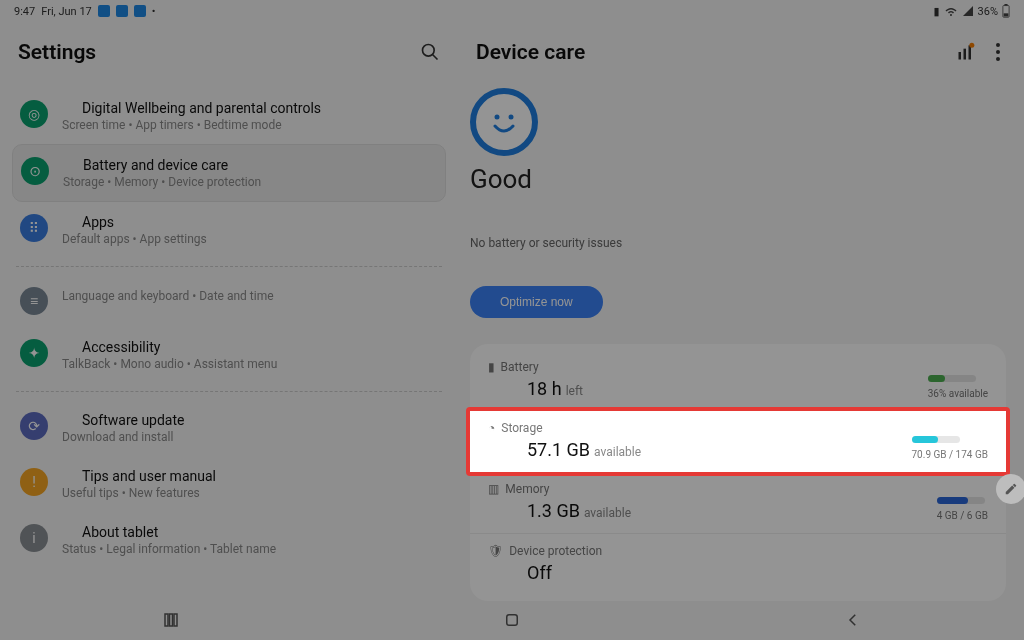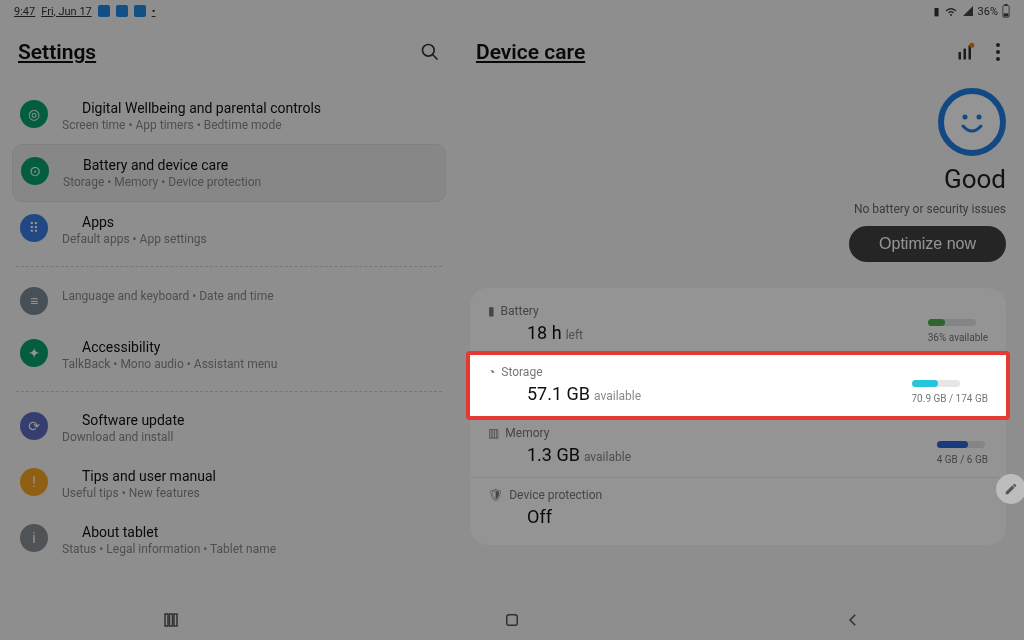--- a/index.html
+++ b/index.html
@@ -2,48 +2,48 @@
 <html><head>
 <meta charset="utf-8">
 <style>
   * { box-sizing: border-box; margin: 0; padding: 0; }
   html, body { width: 1024px; height: 640px; overflow: hidden; font-family: -apple-system, BlinkMacSystemFont, "Segoe UI", Roboto, sans-serif; }
   body { position: relative; background: #f5f5f5; }
   .dim-overlay { position: absolute; inset: 0; background: rgba(0,0,0,0.42); z-index: 50; pointer-events: none; }
 
   
   .statusbar { position: absolute; top: 0; left: 0; right: 0; height: 22px; display: flex; justify-content: space-between; align-items: center; padding: 0 14px; font-size: 11px; color: #333; z-index: 10; }
-  .statusbar .left { display: flex; gap: 6px; align-items: center; text-decoration: underline; }
+  .statusbar .left { display: flex; gap: 6px; align-items: center; }
   .statusbar .right { display: flex; gap: 4px; align-items: center; }
   .statusbar .sicon { width: 12px; height: 12px; background:#1e88e5; border-radius:2px; display:inline-block; }
 
   
   .content { position: absolute; top: 22px; left: 0; right: 0; bottom: 40px; display: flex; }
   .left-pane { width: 458px; padding: 18px 12px 0 12px; }
   .right-pane { flex: 1; padding: 18px 18px 0 12px; position: relative; }
 
   .pane-header { display:flex; align-items:center; justify-content:space-between; margin-bottom: 24px; padding: 0 6px; }
-  .pane-title { font-size: 21px; font-weight: 600; color:#111;text-decoration:underline;}
+  .pane-title { font-size: 21px; font-weight: 600; color:#111;}
   .header-icons{display:flex;gap:20px;align-items:center;}
 
   
   .settings-list { display:flex; flex-direction:column; }
   .setting-item { display:flex; gap:14px; align-items:flex-start; padding:12px 8px; border-radius:10px; }
   .setting-item.selected { background:#e9e9e9; border:1px solid #ddd; }
   .item-icon { width:28px;height:28px;border-radius:50%;display:flex;align-items:center;justify-content:center;color:#fff;font-size:14px;flex-shrink:0; }
   .ic-green{background:#0aa06e;} .ic-blue{background:#3a7de0;} .ic-grey{background:#7a8896;} .ic-purple{background:#5c6bc0;} .ic-orange{background:#f6a623;} .ic-darkgrey{background:#8a8f94;}
   .item-text .title{font-size:14px;color:#111;margin-left:20px;} .item-text .sub{font-size:12px;color:#888;margin-top:2px;}
   .divider{height:0;border-top:1px dashed #ccc;margin:8px 4px;}
 
   
-  .device-status { display:flex;flex-direction:column;align-items:flex-end; gap:8px; margin-top:4px;}
+  .device-status { display:flex;flex-direction:column;align-items:flex-start; gap:8px; margin-top:4px;}
   .smiley{width:68px;height:68px;border-radius:50%;background:#fff;border:6px solid #1f7fe0;display:flex;align-items:center;justify-content:center;font-size:30px;color:#1f7fe0;}
   .status-word{font-size:26px;color:#222;}
-  .status-sub{font-size:12px;color:#666;}
-  .optimize-btn{margin-top:2px;background:#404040;color:#fff;border:none;border-radius:20px;padding:9px 30px;font-size:16px;}
+  .status-sub{font-size:12px;color:#666;margin-top:34px;}
+  .optimize-btn{margin-top:28px;background:#3b82f6;color:#fff;border:none;border-radius:20px;padding:9px 30px;font-size:12px;}
 
   .card{ margin-top:26px;background:#fff;border-radius:18px;padding:6px 0; position:relative;}
   .card-row{padding:10px 18px 12px 18px;display:flex;justify-content:space-between;align-items:flex-end;}
   .card-row + .card-row{border-top:1px solid #eee;}
   .row-left .row-label{font-size:12px;color:#777;display:flex;gap:6px;align-items:center;}
   .row-left .row-value{font-size:18px;color:#111;margin-top:4px;margin-left:39px;}
   .row-left .row-value .unit{font-size:12px;color:#888;font-weight:normal;margin-left:4px;}
   .row-right{text-align:left;font-size:10px;color:#777;}
   .bar{width:48px;height:7px;border-radius:4px;background:#e6e6e6;display:inline-block;position:relative;margin-bottom:4px;}
   .bar .fill{position:absolute;left:0;top:0;bottom:0;border-radius:4px;}

